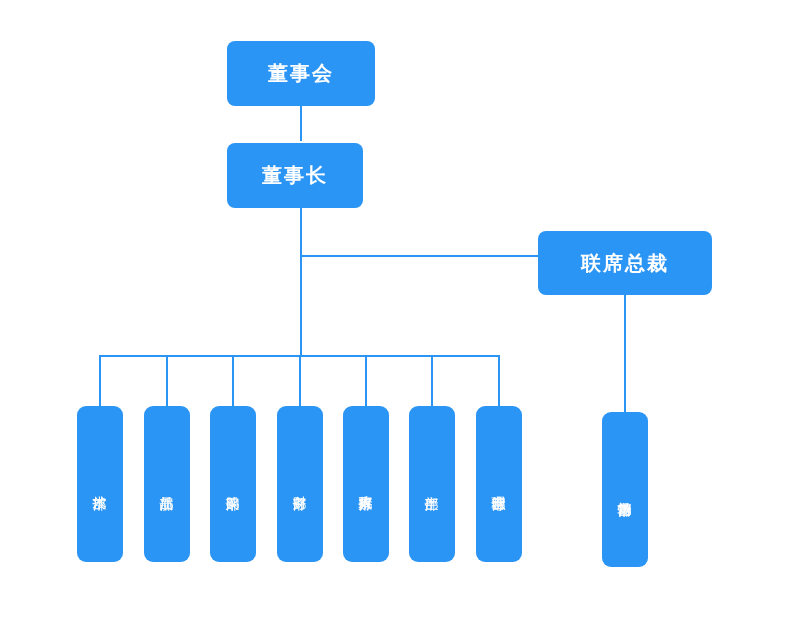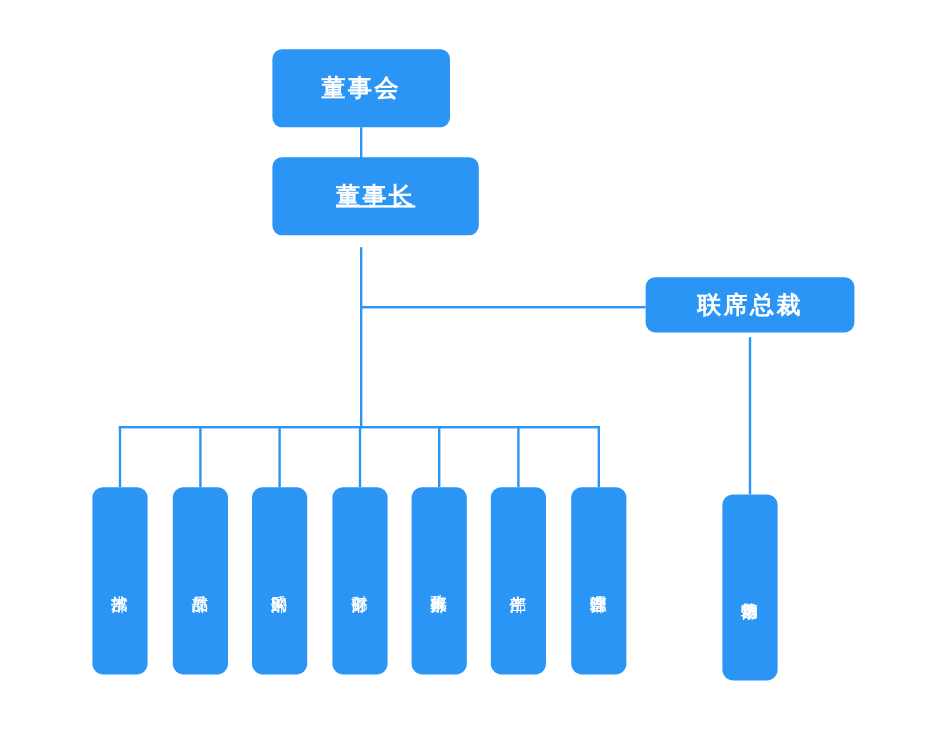--- a/index.html
+++ b/index.html
@@ -96,25 +96,25 @@
   <div class="line v" style="left:365px; top:355px; height:51px;"></div>
   <div class="line v" style="left:431px; top:355px; height:51px;"></div>
   <div class="line v" style="left:498px; top:355px; height:51px;"></div>
 
   <div class="line v" style="left:624px; top:281px; height:131px;"></div>
 
   <div class="node top" style="left:227px; top:41px; width:148px; height:65px;">
     <span class="label">董事会</span>
   </div>
 
-  <div class="node top" style="left:227px; top:131px; width:172px; height:65px;text-decoration:underline;">
+  <div class="node top" style="left:227px; top:143px; width:136px; height:65px;">
     <span class="label">董事长</span>
   </div>
 
-  <div class="node top" style="left:538px; top:231px; width:174px; height:46px;">
+  <div class="node top" style="left:538px; top:231px; width:174px; height:64px;">
     <span class="label">联席总裁</span>
   </div>
 
   <div class="node dept" style="left:77px; top:406px; width:46px; height:156px;">
     <span class="label">技术部</span>
   </div>
 
   <div class="node dept" style="left:144px; top:406px; width:46px; height:156px;">
     <span class="label">品质部</span>
   </div>

